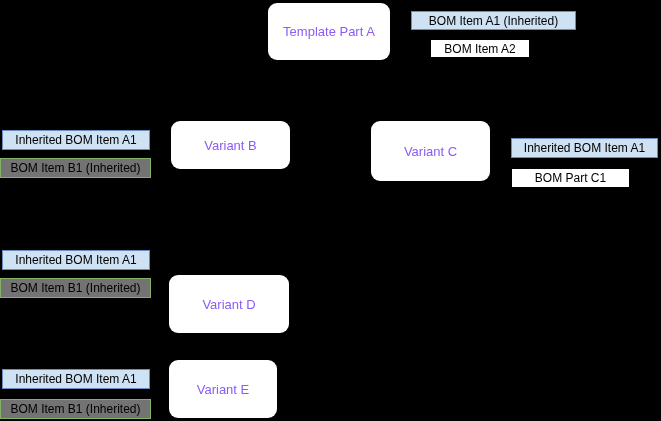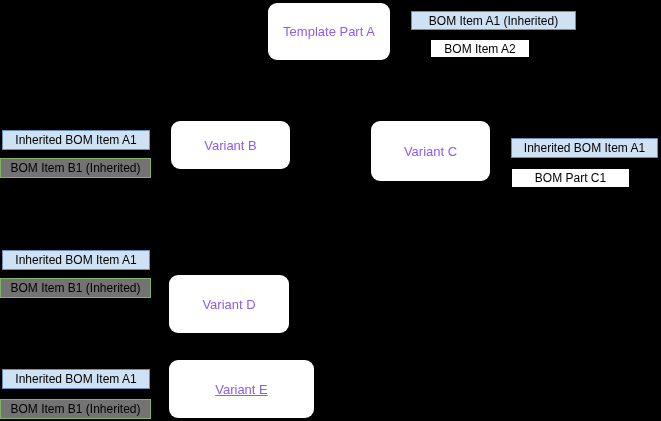--- a/index.html
+++ b/index.html
@@ -74,19 +74,19 @@
   </div>
   <div class="tag blue" style="left:511px; top:128px; width:147px; height:20px;">Inherited BOM Item A1</div>
   <div class="tag plain" style="left:511px; top:158px; width:119px; height:20px;">BOM Part C1</div>
 
   <div class="node" style="left:169px; top:243px; width:120px; height:58px;margin-top:32px;">
     <span>Variant D</span>
   </div>
   <div class="tag blue" style="left:2px; top:240px; width:148px; height:20px;">Inherited BOM Item A1</div>
   <div class="tag green" style="left:0px; top:268px; width:151px; height:20px;">BOM Item B1 (Inherited)</div>
 
-  <div class="node" style="left:169px; top:360px; width:145px; height:58px;text-decoration:underline;">
+  <div class="node" style="left:169px; top:360px; width:108px; height:58px;">
     <span>Variant E</span>
   </div>
   <div class="tag blue" style="left:2px; top:359px; width:148px; height:20px;">Inherited BOM Item A1</div>
   <div class="tag green" style="left:0px; top:389px; width:151px; height:20px;">BOM Item B1 (Inherited)</div>
 
 </div>
 
 </body></html>

